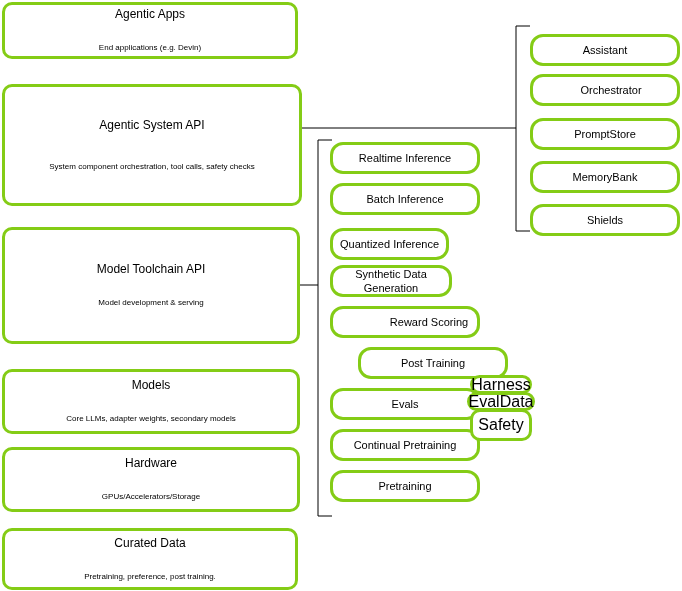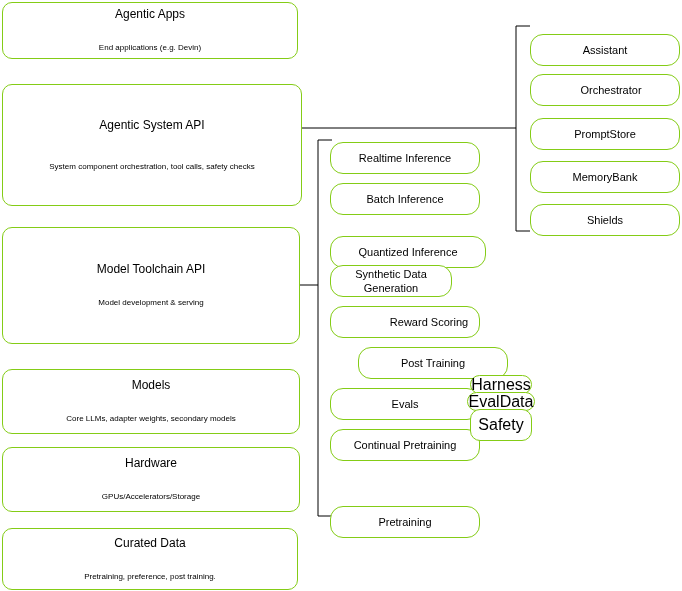--- a/index.html
+++ b/index.html
@@ -14,21 +14,21 @@
   #canvas {
     position: relative;
     width: 682px;
     height: 591px;
     overflow: hidden;
     background: #ffffff;
   }
   .node {
     position: absolute;
     box-sizing: border-box;
-    border: 1px solid #84cc16;
+    border: 3px solid #84cc16;
     background: #ffffff;
     display: flex;
     flex-direction: column;
     align-items: center;
     justify-content: center;
     text-align: center;
   }
   .stack-node {
     border-radius: 10px;
   }
@@ -125,39 +125,39 @@
   <div class="node pill" style="left:530px; top:204px; width:150px; height:32px;">
     <span>Shields</span>
   </div>
 
   <div class="node pill" style="left:330px; top:142px; width:150px; height:32px;">
     <span>Realtime Inference</span>
   </div>
   <div class="node pill" style="left:330px; top:183px; width:150px; height:32px;">
     <span>Batch Inference</span>
   </div>
-  <div class="node pill" style="left:330px; top:236px; width:156px; height:32px;">
+  <div class="node pill" style="left:330px; top:228px; width:119px; height:32px;">
     <span>Quantized Inference</span>
   </div>
   <div class="node pill" style="left:330px; top:265px; width:122px; height:32px;">
     <span>Synthetic Data Generation</span>
   </div>
   <div class="node pill" style="left:330px; top:306px; width:150px; height:32px;padding-left:48px;">
     <span>Reward Scoring</span>
   </div>
   <div class="node pill" style="left:330px; top:347px; width:150px; height:32px;margin-left:28px;">
     <span>Post Training</span>
   </div>
   <div class="node pill" style="left:330px; top:388px; width:150px; height:32px;">
     <span>Evals</span>
   </div>
   <div class="node pill" style="left:330px; top:429px; width:150px; height:32px;">
     <span>Continual Pretraining</span>
   </div>
-  <div class="node pill" style="left:330px; top:470px; width:150px; height:32px;margin-top:36px;">
+  <div class="node pill" style="left:330px; top:470px; width:150px; height:32px;">
     <span>Pretraining</span>
   </div>
 
   <div class="node small-pill" style="left:470px; top:375px; width:62px; height:19px;">
     <span>Harness</span>
   </div>
   <div class="node small-pill" style="left:467px; top:392px; width:68px; height:19px;">
     <span>EvalData</span>
   </div>
   <div class="node small-pill" style="left:470px; top:409px; width:62px; height:32px;">

